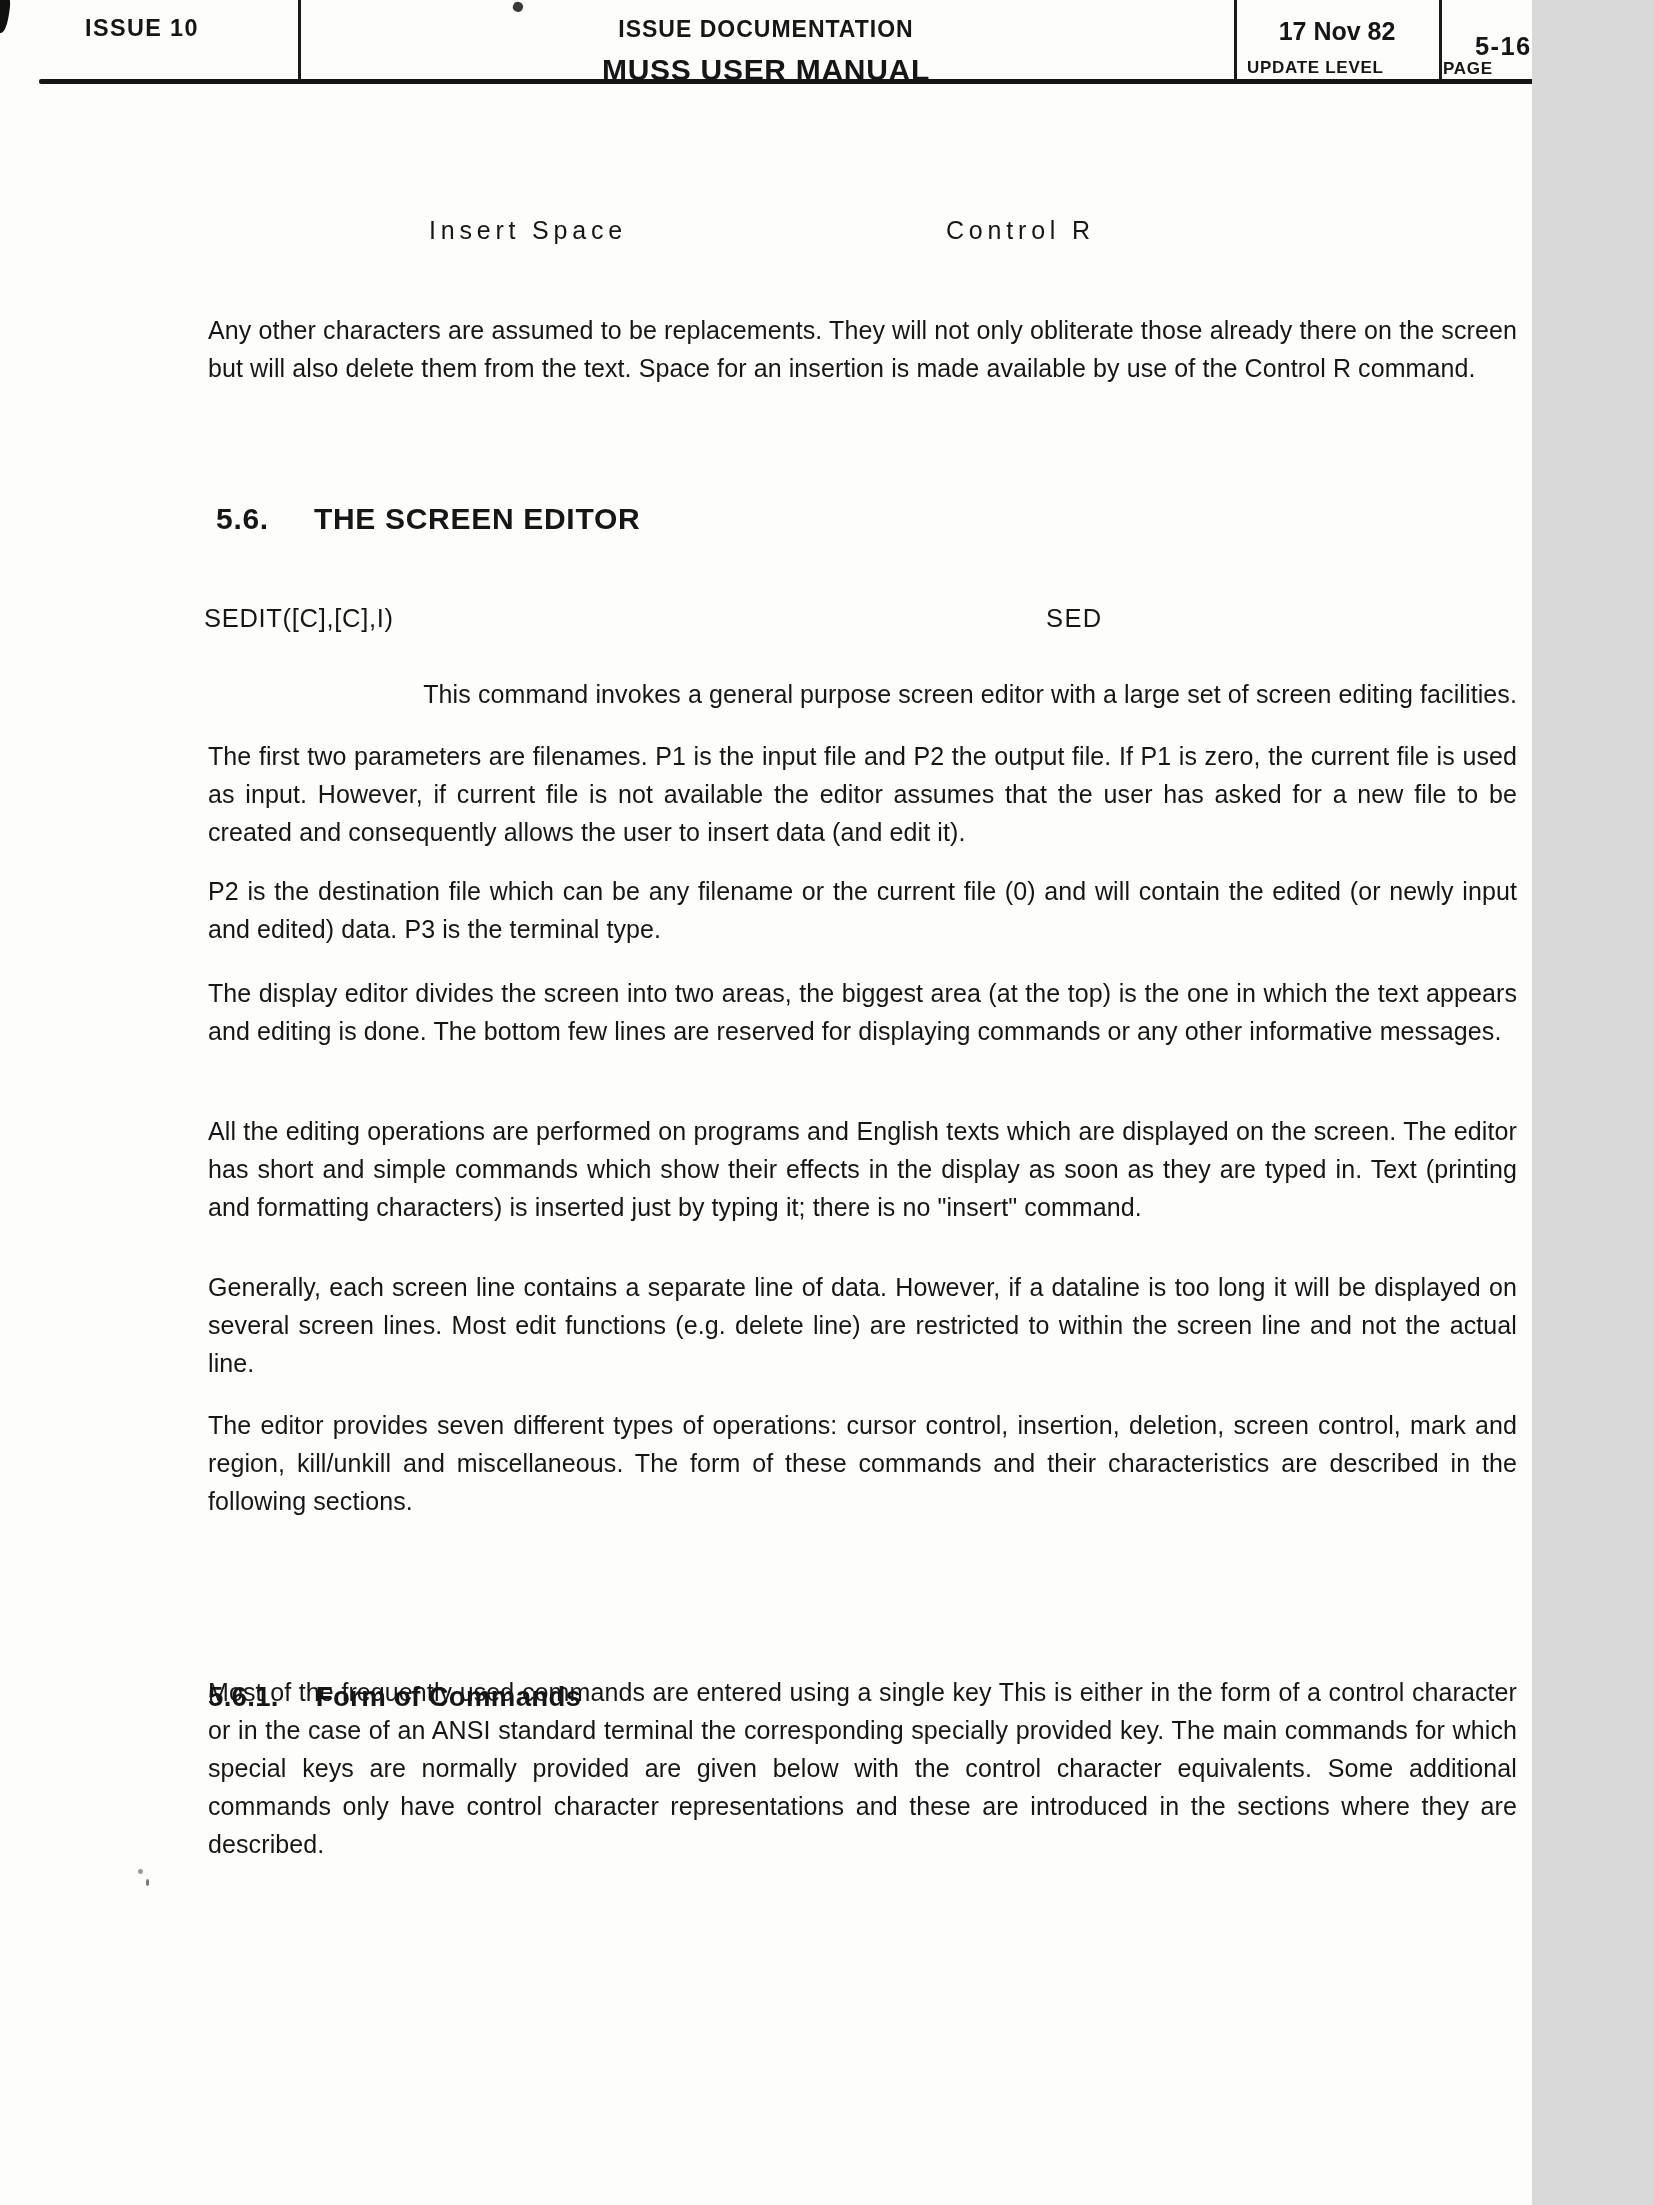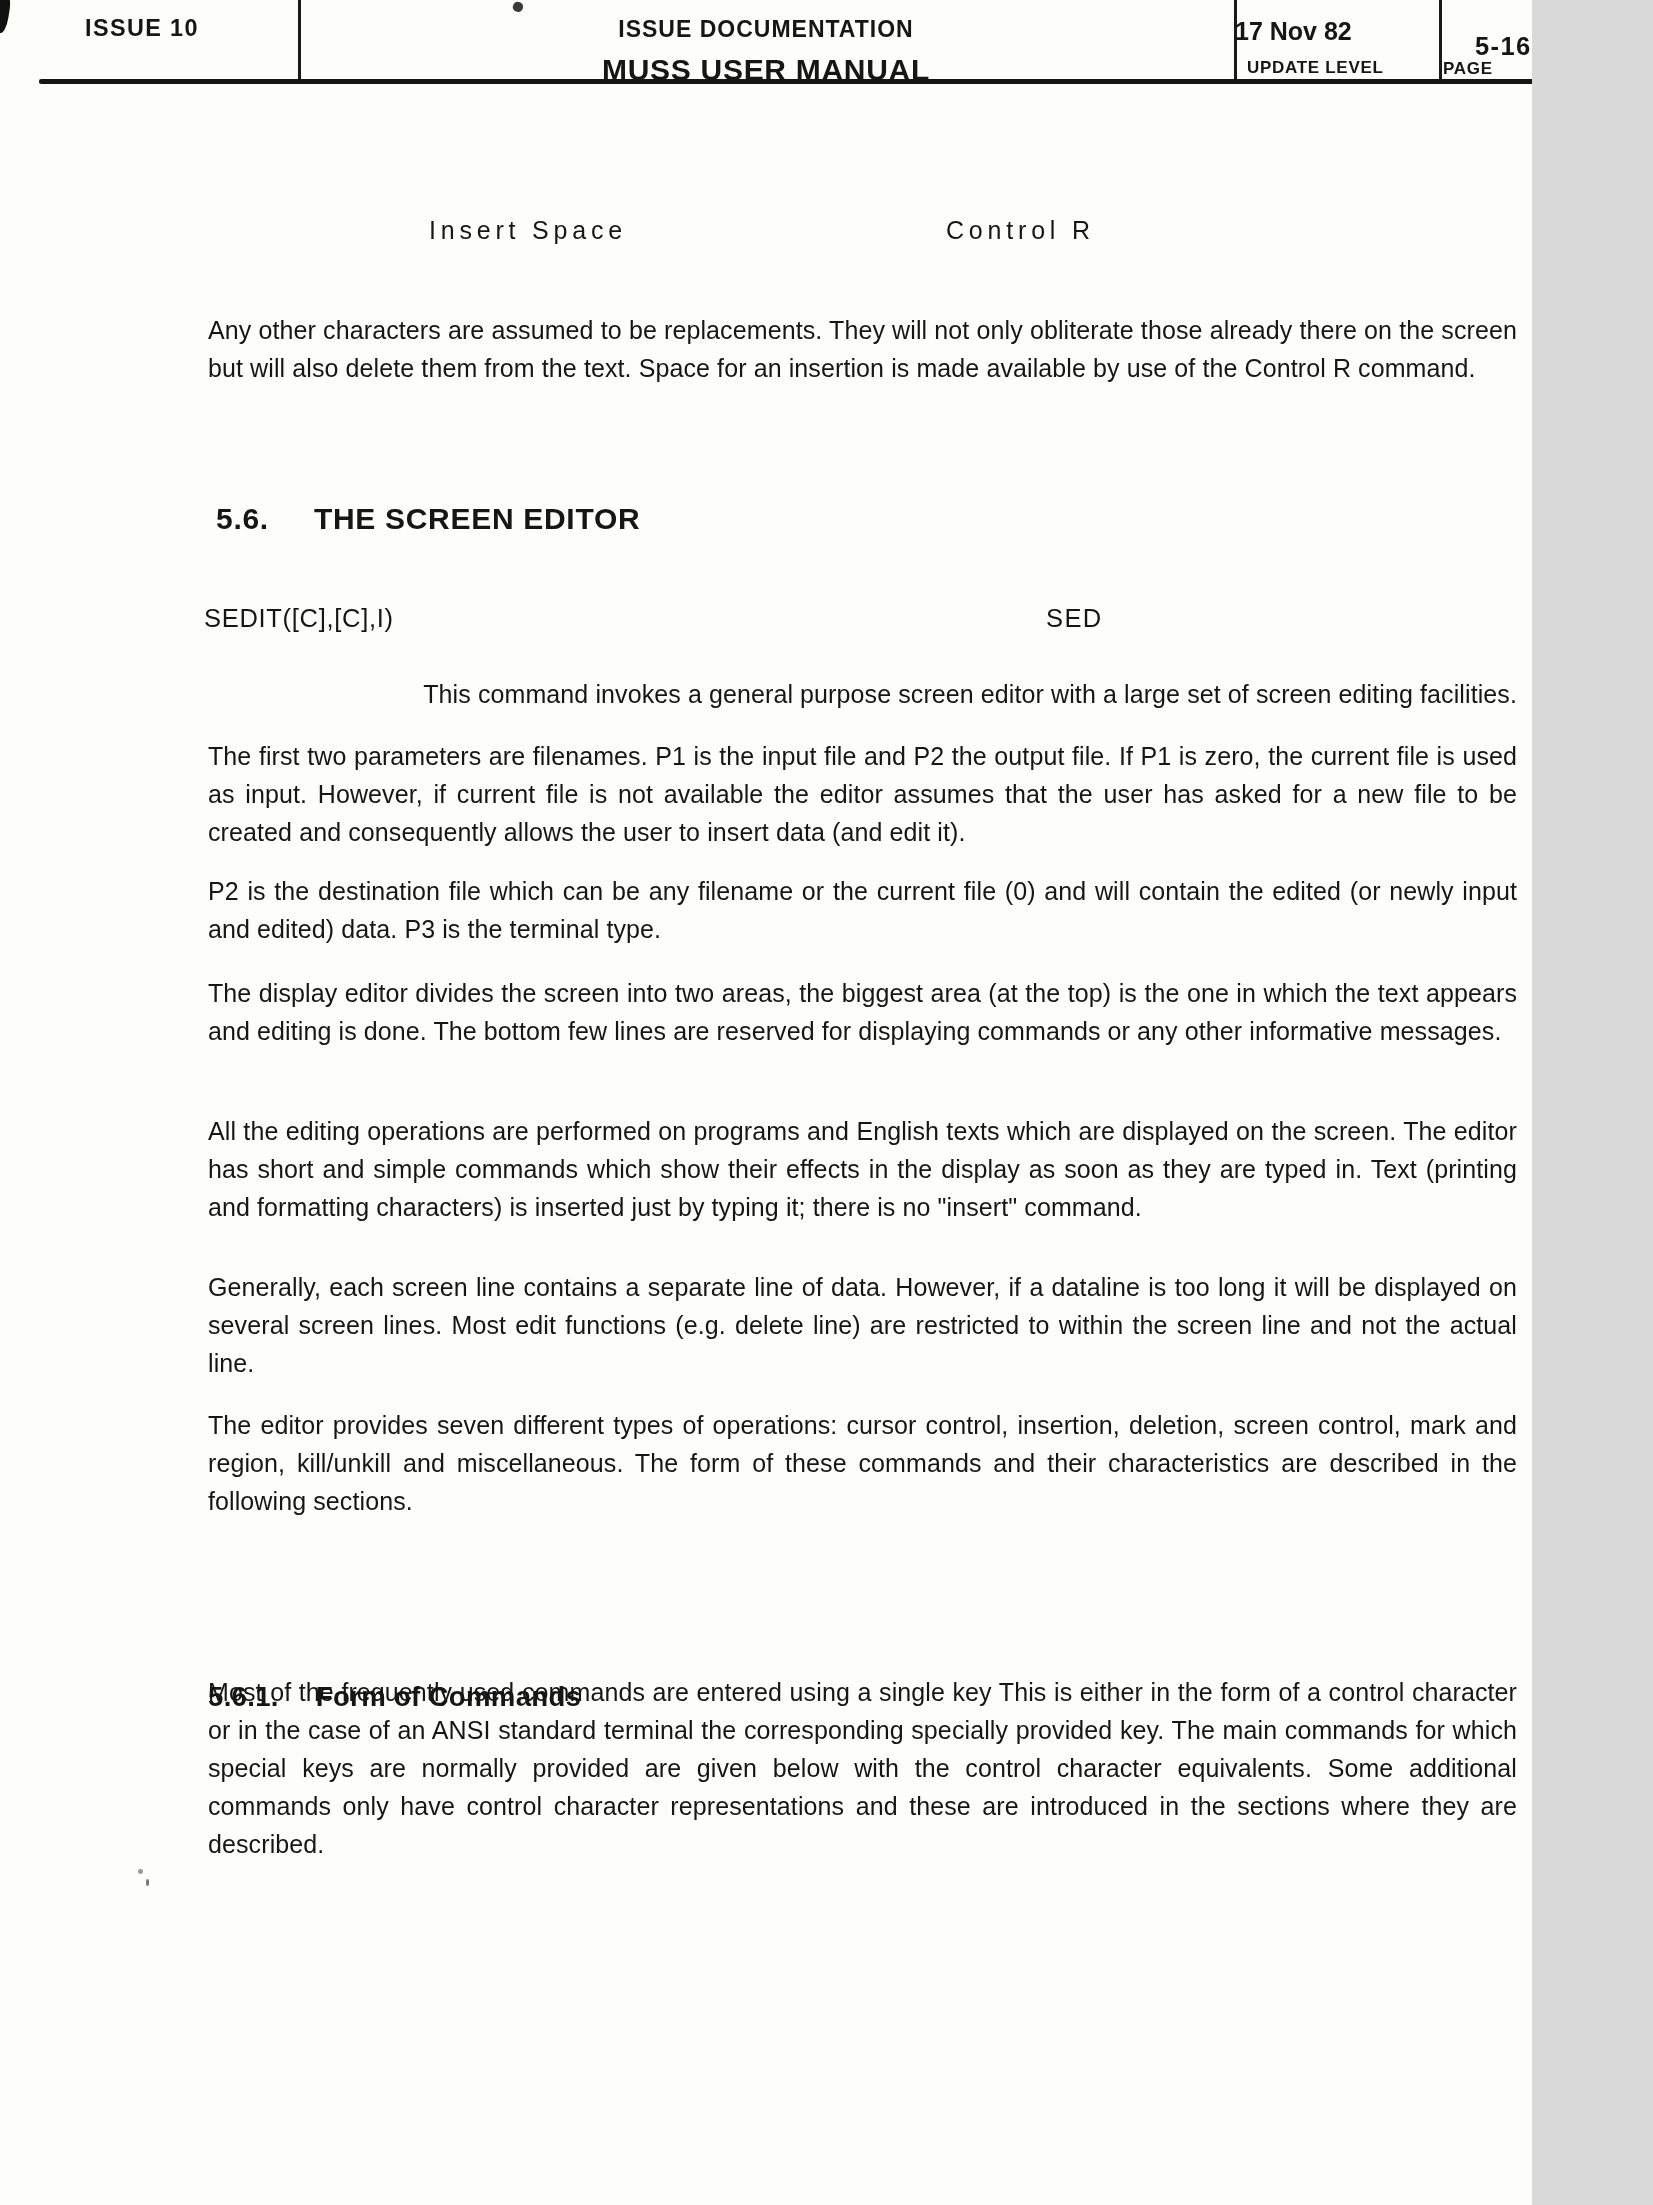--- a/index.html
+++ b/index.html
@@ -26,21 +26,21 @@
     position: absolute; left: 85px; top: 15px;
     font-size: 23.4px; font-weight: bold; letter-spacing: 1.4px;
   }
   .hdr-center {
     position: absolute; left: 300px; top: 18px; width: 932px;
     text-align: center; font-weight: bold; line-height: 1.0;
   }
   .hdr-title1 { font-size: 23px; letter-spacing: 1px; }
   .hdr-title2 { font-size: 30px; letter-spacing: 0.7px; margin-top: 14px; }
   .hdr-date {
-    position: absolute; left: 1235px; top: 16.5px; width: 204px; 
+    position: absolute; left: 1235px; top: 16.5px; width: 204px; text-align: center;
     font-size: 25px; font-weight: bold;
   }
   .hdr-update {
     position: absolute; left: 1247px; top: 58px;
     font-size: 17px; font-weight: bold; letter-spacing: 0.7px;
   }
   .hdr-pagenum {
     position: absolute; left: 1475px; top: 32px;
     font-size: 25.5px; font-weight: bold; letter-spacing: 1.4px;
   }

